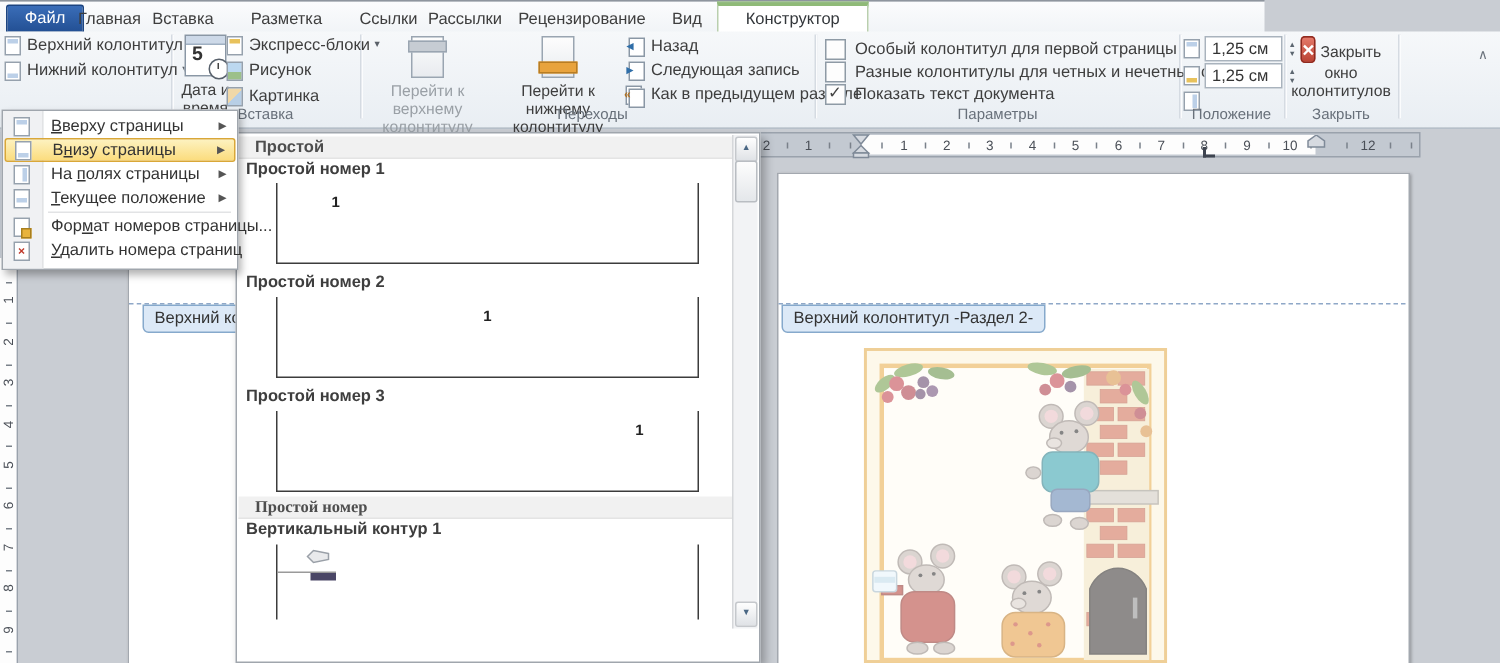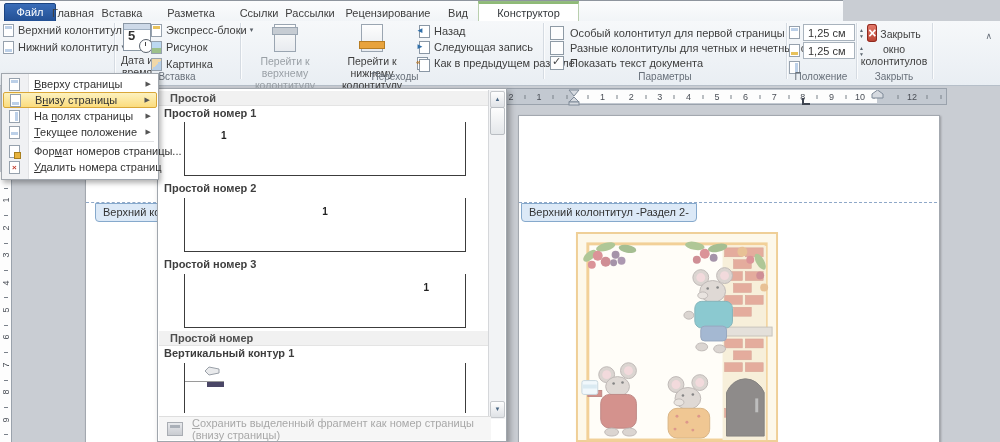--- a/index.html
+++ b/index.html
@@ -499,35 +499,31 @@
     <div class="gtitle" style="top:93px;">Простой номер 2</div>
     <div class="gprev" style="top:109px;">
       <span class="gnum" style="left:50%;transform:translateX(-50%);">1</span>
     </div>
 
     <div class="gtitle" style="top:169px;">Простой номер 3</div>
     <div class="gprev" style="top:185px;">
       <span class="gnum" style="right:36px;">1</span>
     </div>
 
-    <div class="gsec" style="top:242px;">Простой номер</div>
+    <div class="gsec" style="top:242px;font-family:Liberation Serif, serif;">Простой номер</div>
     <div class="gtitle" style="top:258px;">Вертикальный контур 1</div>
     <div class="gprev" style="top:274px;height:50px;border-bottom:none;">
       <span class="vline"></span>
       <span class="vslab"></span>
       <svg class="vflag" viewBox="0 0 18 13">
         <path d="M16 3 L6 1 L2 5 L6 9 L16 7 Z" fill="#e9eaec" stroke="#9aa0a8"></path>
       </svg>
     </div>
 
     <div class="vscroll">
       <span class="sbtn2" style="top:1px;">▲</span>
       <span class="sthumb"></span>
       <span class="sbtn2" style="bottom:1px;">▼</span>
     </div>
 
-    <div class="gfoot">
-      <span class="gsave"></span>
-      <span><span class="u">С</span><span>охранить выделенный фрагмент как номер страницы (внизу страницы)</span></span>
-    </div>
   </div>
 
 </div>
 
 </body></html>

